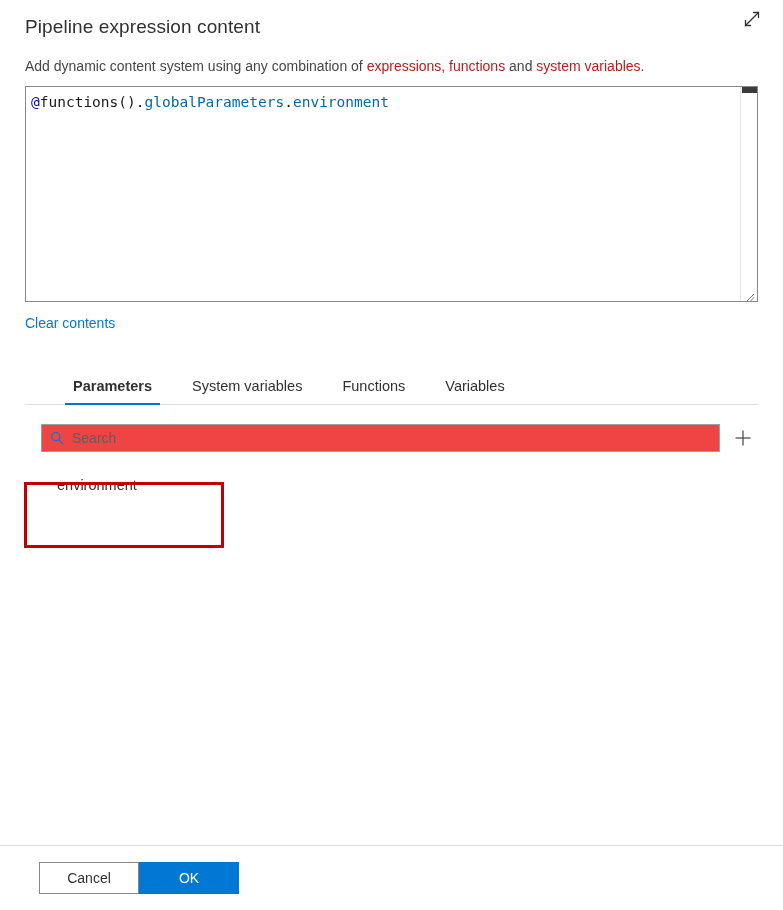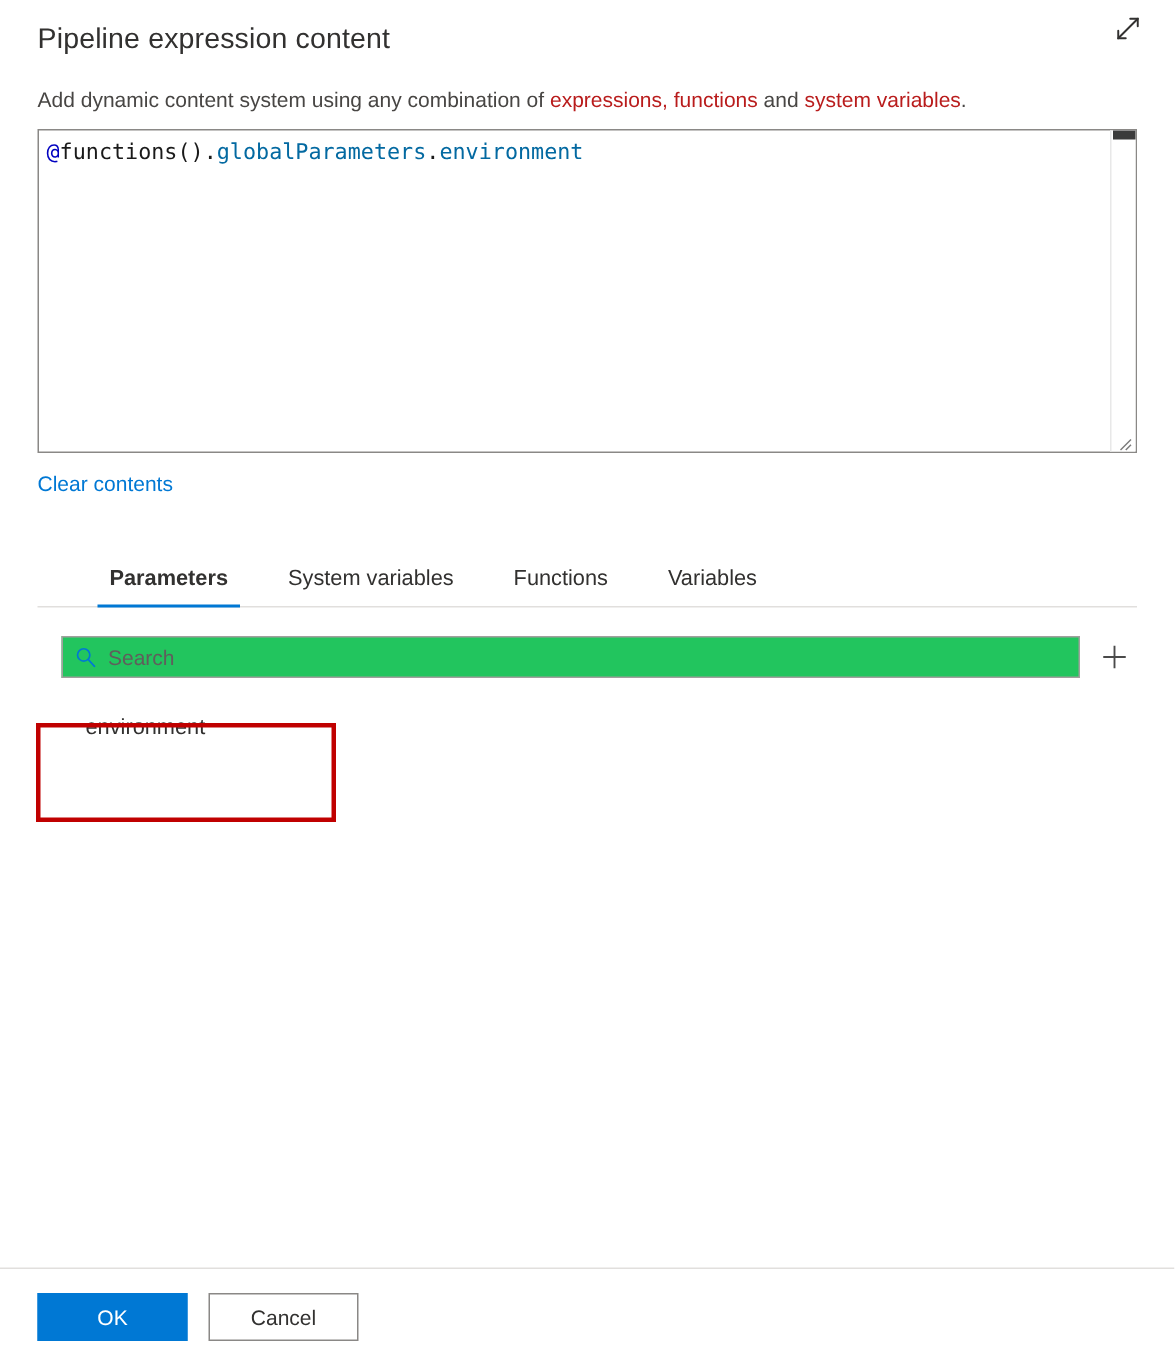--- a/index.html
+++ b/index.html
@@ -166,21 +166,21 @@
   .search-row {
     display: flex;
     align-items: center;
     margin: 18px 25px 0 25px;
     padding-left: 16px;
   }
   .search-box {
     flex: 1;
     height: 28px;
     border: 1px solid #a19f9d;
-    background: #22c55e;
+    background: #ef4444;
     display: flex;
     align-items: center;
     padding: 0 8px;
     box-sizing: border-box;
   }
   .search-icon {
     flex: 0 0 auto;
     margin-right: 8px;
     display: flex;
     align-items: center;
@@ -350,15 +350,15 @@
 
 <div class="param-list">
   <div class="param-item">
     <div class="param-name">environment</div>
   </div>
 </div>
 
 <div class="annotation-box"></div>
 
 <div class="footer">
+  <button class="btn btn-secondary">Cancel</button>
   <button class="btn btn-primary">OK</button>
-  <button class="btn btn-secondary">Cancel</button>
 </div>
 
 </body></html>

